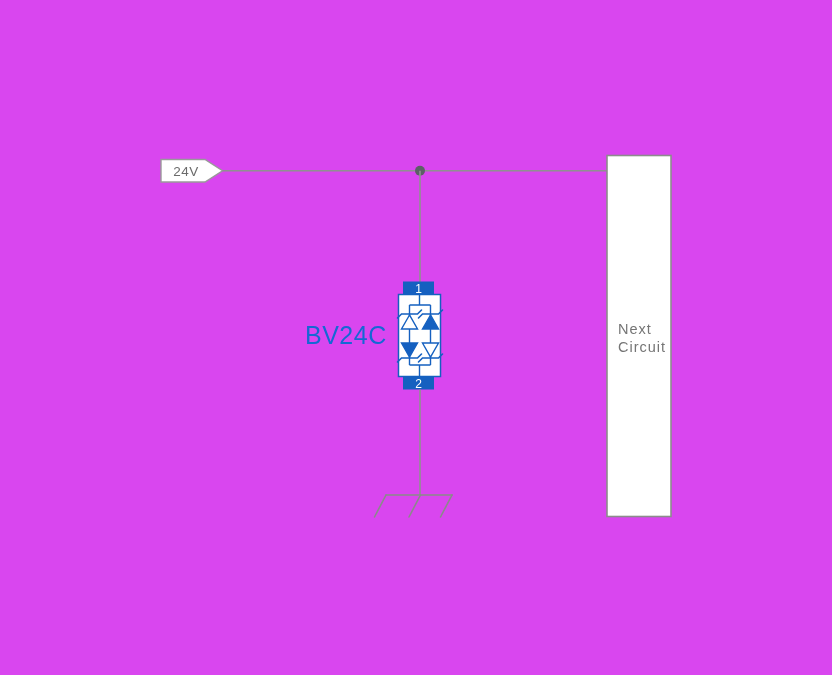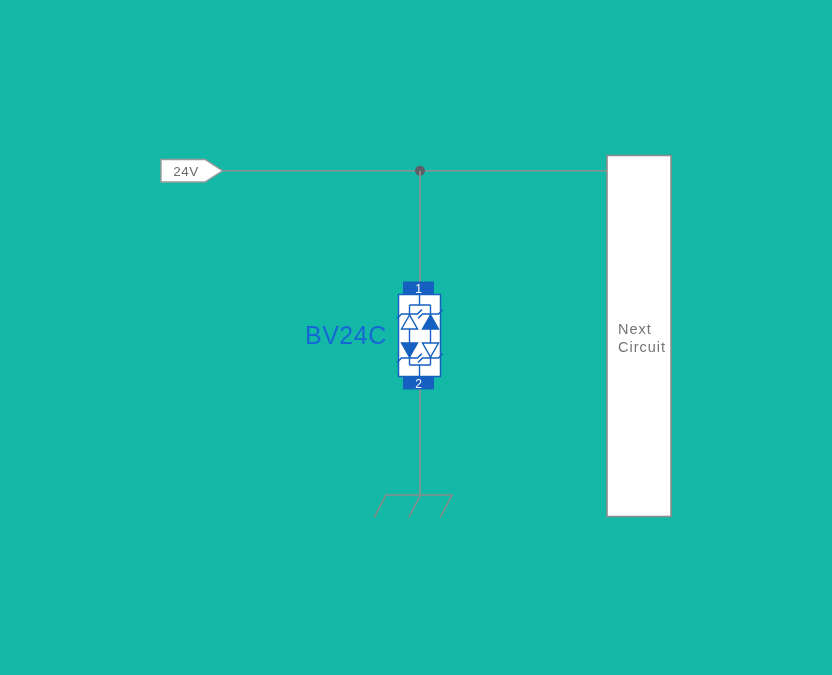--- a/index.html
+++ b/index.html
@@ -8,21 +8,21 @@
     background: #ffffff;
     width: 832px;
     height: 675px;
     overflow: hidden;
     font-family: "Liberation Sans", sans-serif;
   }
   .stage {
     position: relative;
     width: 832px;
     height: 675px;
-    background: #14b8a6;
+    background: #d946ef;
     text-align: center;
   }
   svg { display: block; }
   svg text {
     font-family: "Liberation Sans", sans-serif;
     user-select: none;
   }
   .wire {
     stroke: #909090;
     stroke-width: 1.6;

